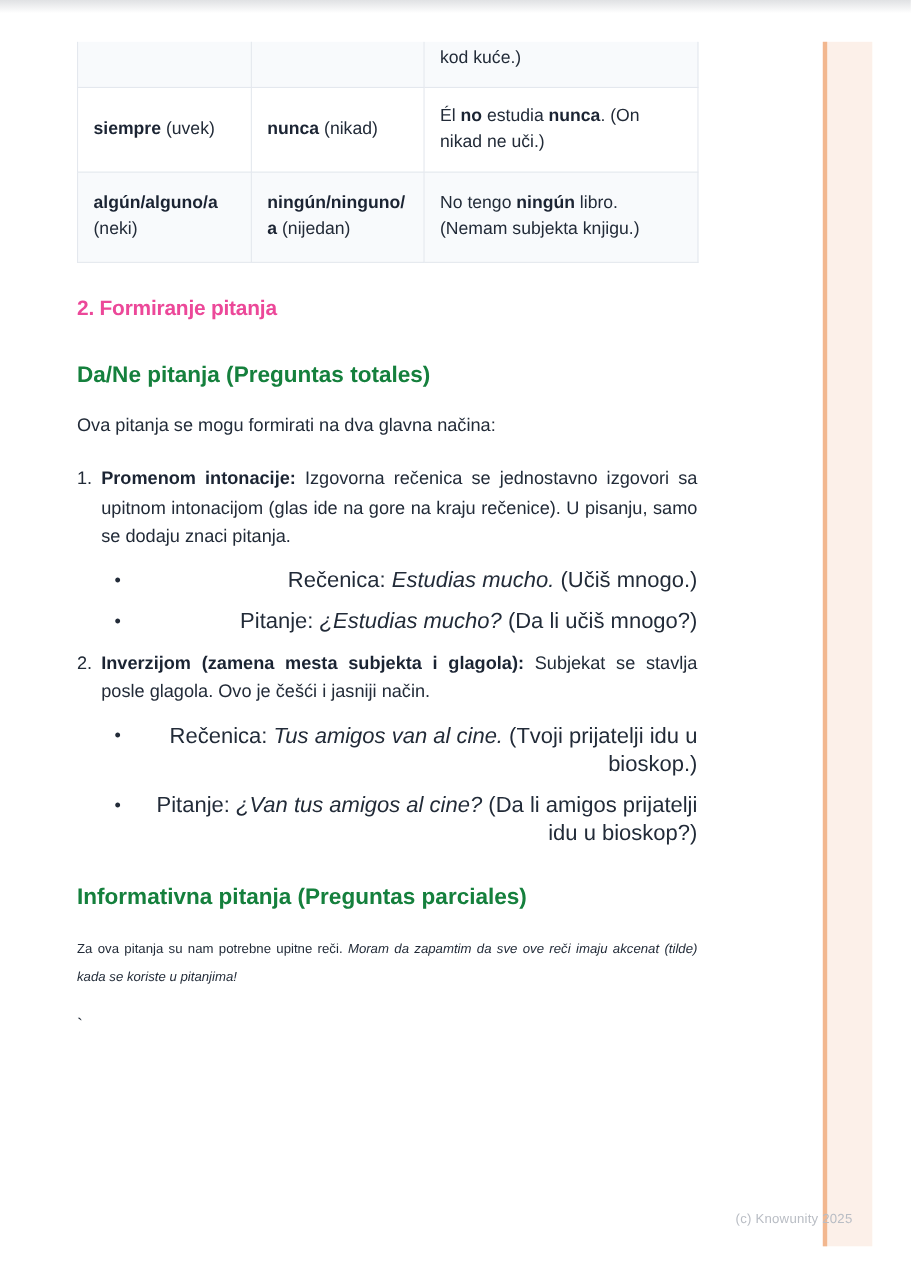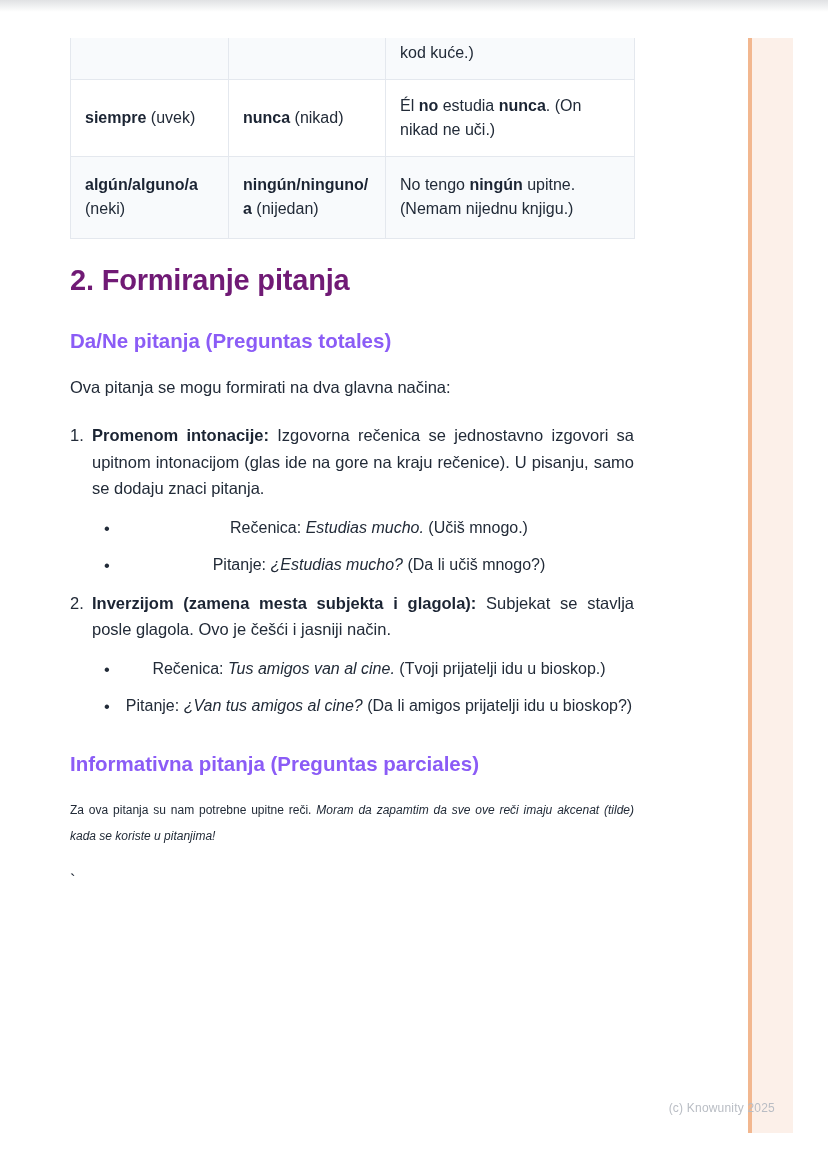--- a/index.html
+++ b/index.html
@@ -66,29 +66,29 @@
     padding-top: 3px;
     padding-bottom: 3px;
   }
   tr.r1 { height: 77px; }
   tr.r2 { height: 79px; }
   tr.r3 { height: 82px; }
   .b { font-weight: 700; color: #1b2433; }
   .i { font-style: italic; }
   
   h2.section {
-    color: #701a75;
-    font-size: 29px;
+    color: #ec4899;
+    font-size: 19px;
     line-height: 31px;
     font-weight: 700;
     margin: 26px 0 0 0;
     letter-spacing: -0.2px;
   }
   h3.subsection {
-    color: #8b5cf6;
+    color: #15803d;
     font-size: 20.5px;
     line-height: 25px;
     font-weight: 700;
     margin: 32px 0 0 0;
   }
   p.body-text {
     font-size: 16.5px;
     line-height: 26.5px;
     margin: 21px 0 0 0;
   }
@@ -114,23 +114,23 @@
   .bullet.first { margin-top: 0; }
   .bdot {
     flex: none;
     width: 20px;
     margin-left: 12px;
     font-size: 16.5px;
     line-height: 26px;
   }
   .btext {
     flex: 1;
-    font-size: 16px;
+    font-size: 20px;
     line-height: 26px;
-    text-align: center;
+    text-align: right;
   }
   .note {
     font-size: 12px;
     line-height: 26.5px;
     text-align: justify;
     margin-top: 21px;
   }
   .stray {
     margin-top: 20px;
     font-size: 16.5px;
@@ -168,21 +168,21 @@
         <td><span>kod kuće.)</span></td>
       </tr>
       <tr class="r1">
         <td><span class="b">siempre</span><span> (uvek)</span></td>
         <td><span class="b">nunca</span><span> (nikad)</span></td>
         <td><span>Él </span><span class="b">no</span><span> estudia </span><span class="b">nunca</span><span>. (On nikad ne uči.)</span></td>
       </tr>
       <tr class="r3">
         <td><span class="b">algún/alguno/a</span><span> (neki)</span></td>
         <td><span class="b">ningún/ninguno/a</span><span> (nijedan)</span></td>
-        <td><span>No tengo </span><span class="b">ningún</span><span> upitne. (Nemam nijednu knjigu.)</span></td>
+        <td><span>No tengo </span><span class="b">ningún</span><span> libro. (Nemam subjekta knjigu.)</span></td>
       </tr>
     </tbody>
   </table>
 
   <h2 class="section">2. Formiranje pitanja</h2>
 
   <h3 class="subsection">Da/Ne pitanja (Preguntas totales)</h3>
   <p class="body-text">Ova pitanja se mogu formirati na dva glavna načina:</p>
 
   <div class="olist">

